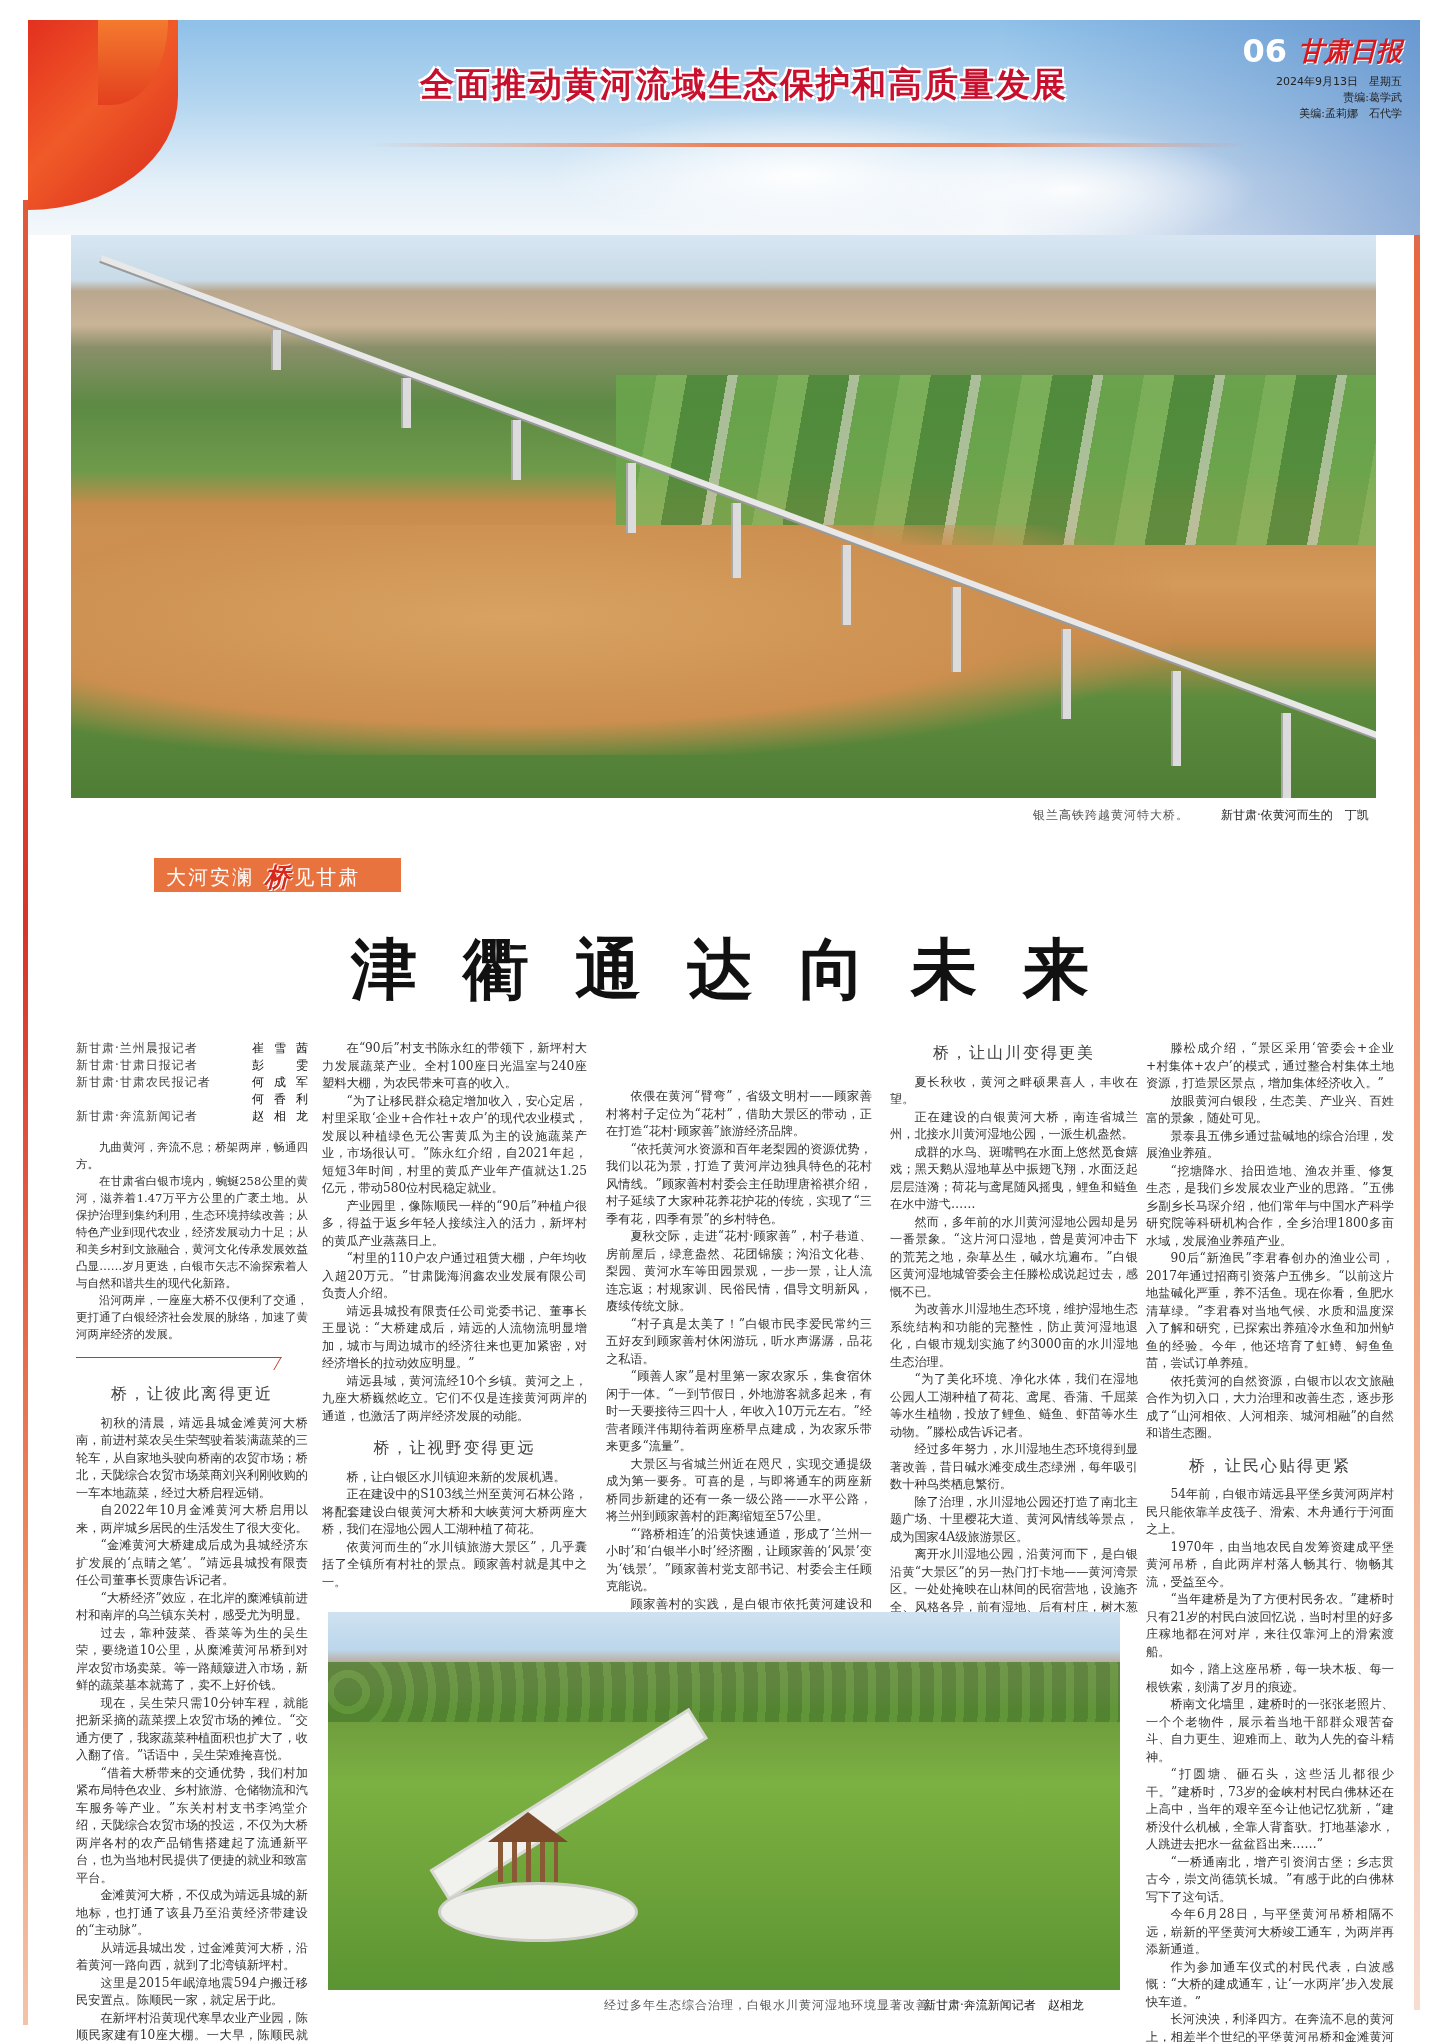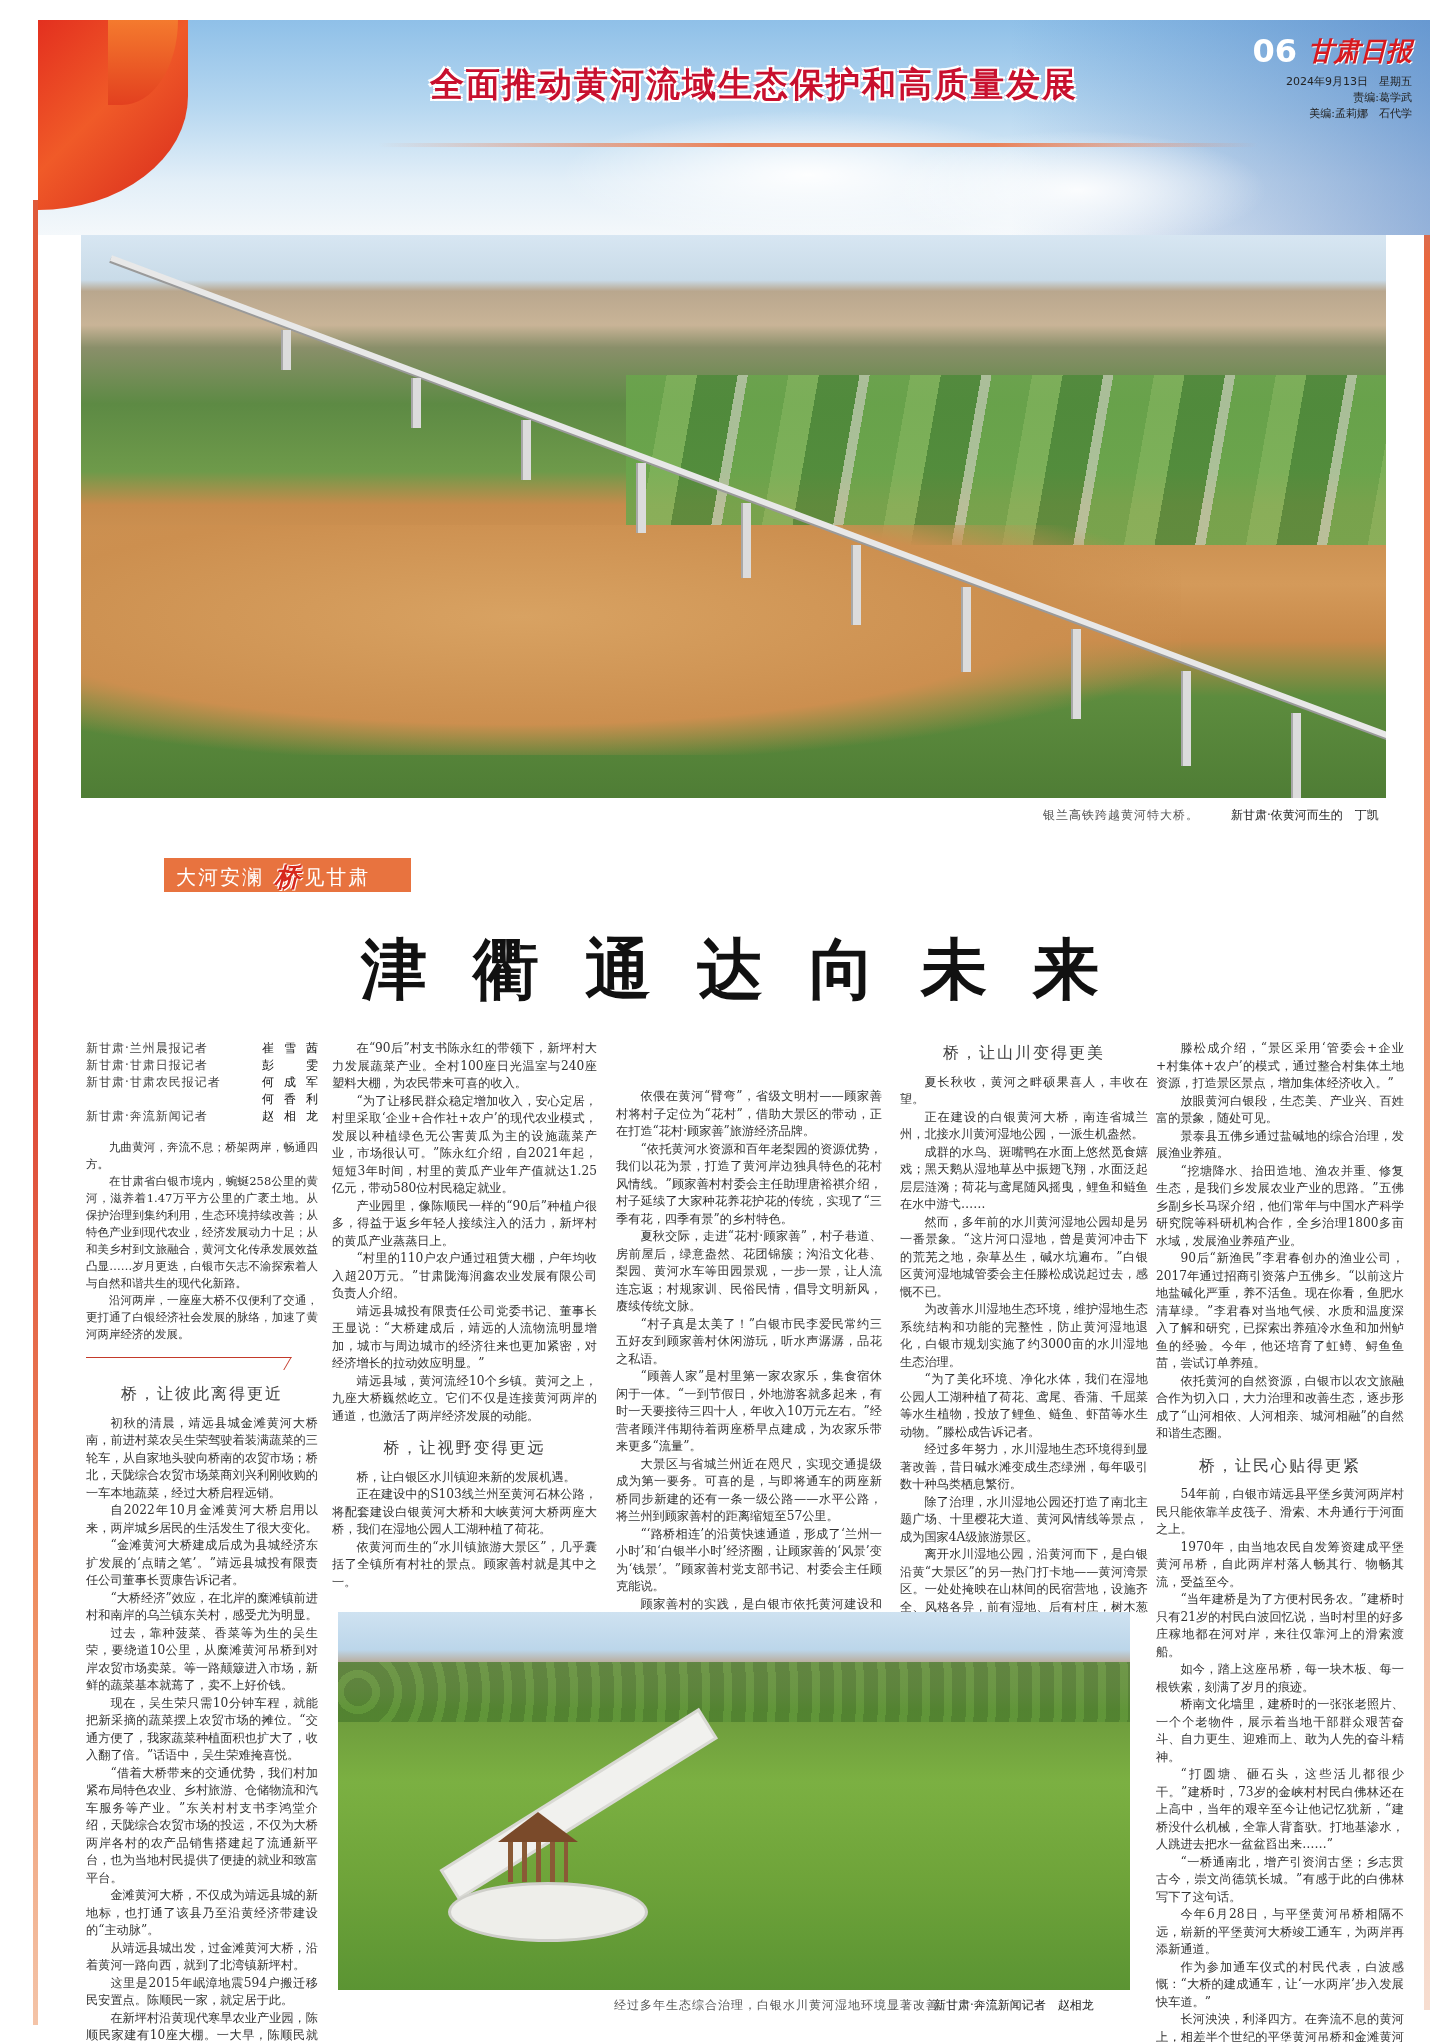--- a/index.html
+++ b/index.html
@@ -1,19 +1,19 @@
 <!DOCTYPE html>
 <html><head>
 <meta charset="utf-8">
 <style>
   * { box-sizing: border-box; margin: 0; padding: 0; }
   html, body { width: 1434px; height: 2042px; background: #ffffff; overflow: hidden; }
   body { position: relative; font-family: "DejaVu Serif", "Liberation Serif", serif; color: #222; }
 
-  .page { position: absolute; left: 16px; top: 0; width: 1380px; height: 2042px; }
+  .page { position: absolute; left: 6px; top: 0; width: 1380px; height: 2042px; }
 
   
   .banner {
     position: absolute; left: 22px; top: 20px; width: 1392px; height: 215px;
     background: linear-gradient(180deg, #8fc0e8 0%, #b6d7f0 40%, #e3eff8 75%, #f4f8fb 100%);
     overflow: hidden;
   }
   .banner .sky-dark {
     position: absolute; right: 0; top: 0; width: 420px; height: 215px;
     background: linear-gradient(90deg, rgba(90,140,200,0) 0%, rgba(70,120,190,0.55) 100%);

